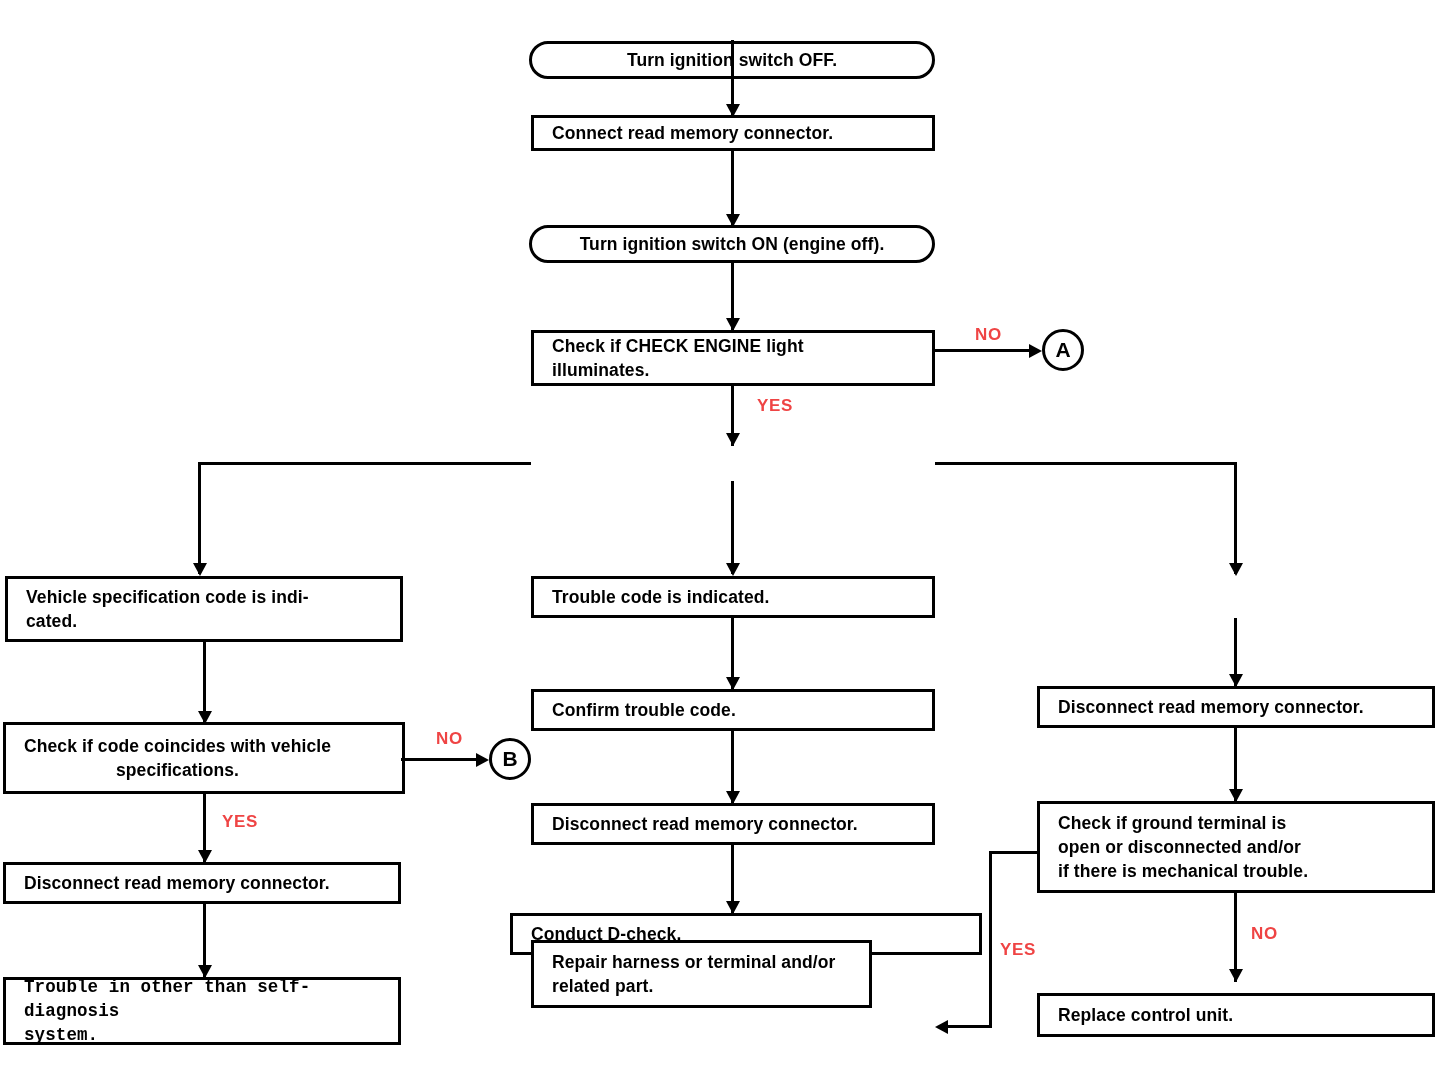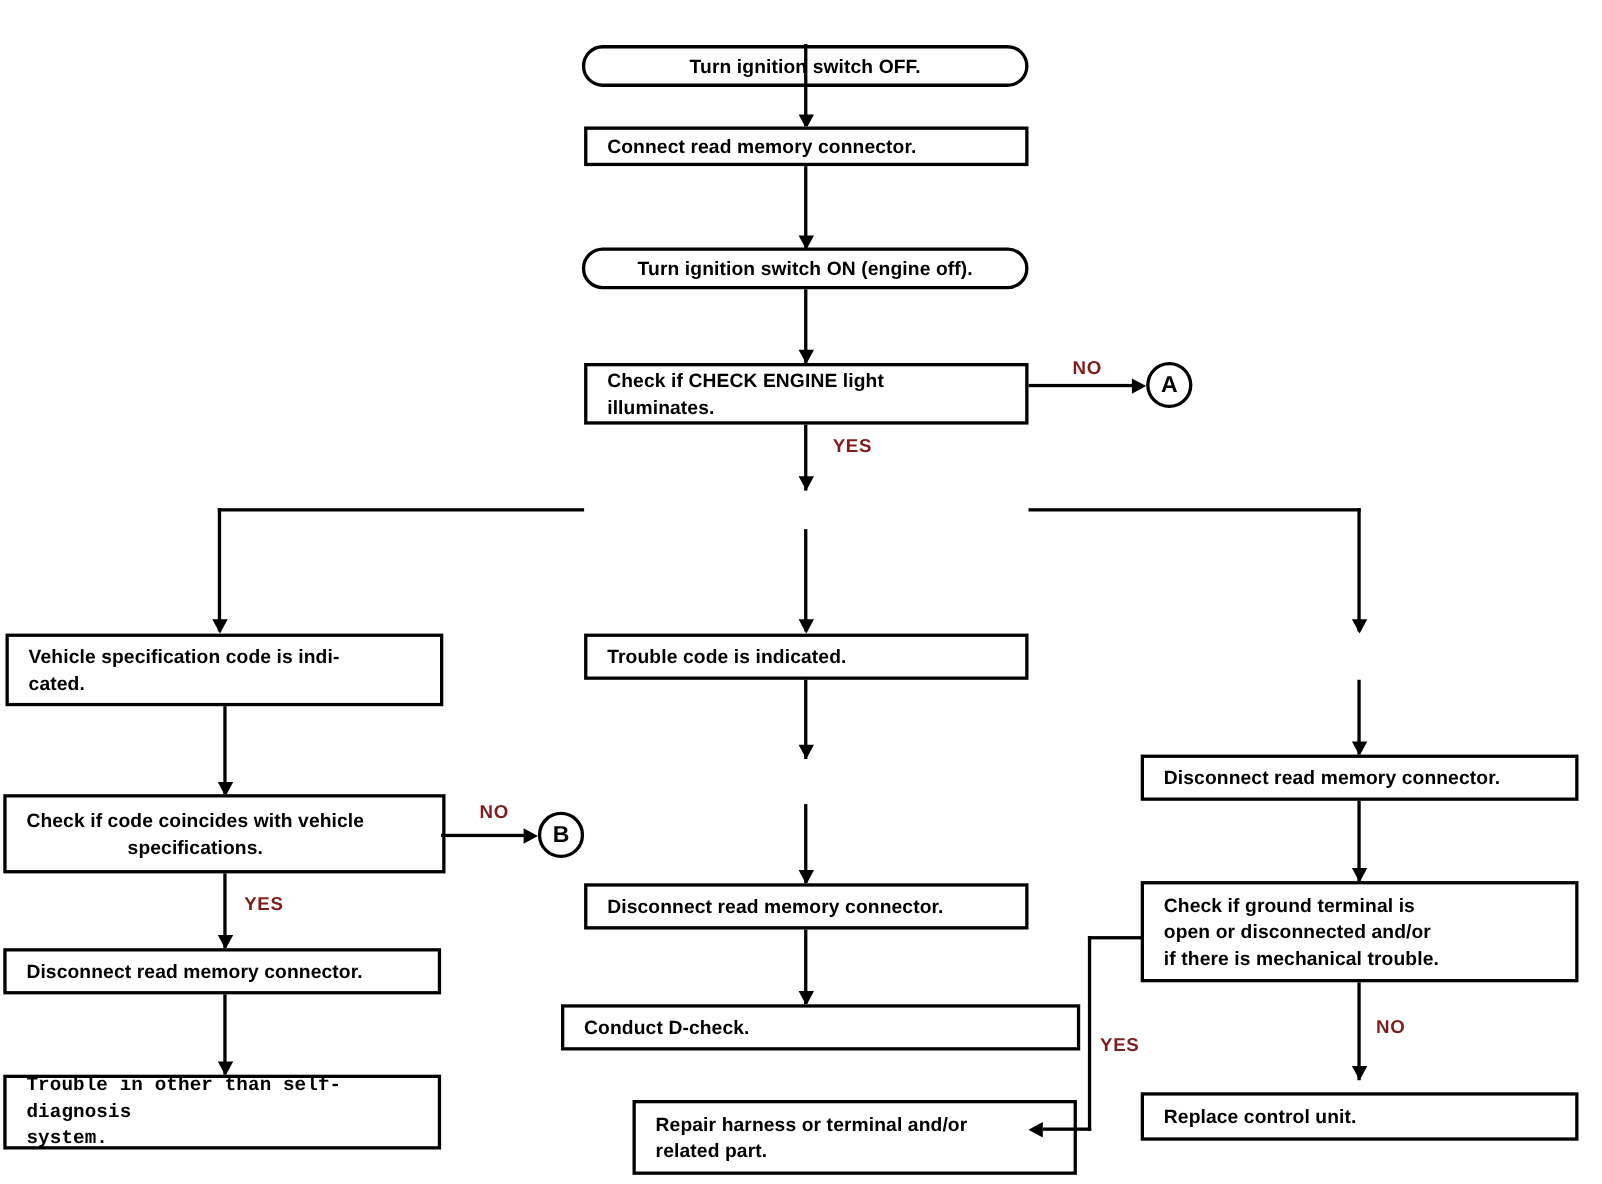--- a/index.html
+++ b/index.html
@@ -85,21 +85,21 @@
   .arrow.left {
     border-top: 7px solid transparent;
     border-bottom: 7px solid transparent;
     border-right: 13px solid #000000;
   }
   
   .edge-label {
     position: absolute;
     font-size: 17px;
     font-weight: 700;
-    color: #7f1d1d;
+    color: #ef4444;
     letter-spacing: 0.6px;
     white-space: nowrap;
     font-family: "Liberation Sans", "DejaVu Sans", sans-serif;
   }
   sub {
     font-size: 0.68em;
     vertical-align: baseline;
     position: relative;
     top: 0.28em;
     font-weight: 700;
@@ -195,36 +195,39 @@
 system.</span>
   </div>
 
   <div class="node rect" style="left:531px; top:576px; width:404px; height:42px;">
     <span class="txt">Trouble code is indicated.</span>
   </div>
 
   <div class="ln v" style="left:731px; top:618px; height:72px;"></div>
   <div class="arrow down" style="left:726px; top:677px;"></div>
 
+  <div class="node rect" style="left:531px; top:689px; width:404px; height:42px;">
+    <span class="txt">Confirm trouble code.</span>
+  </div>
 
   <div class="ln v" style="left:731px; top:731px; height:73px;"></div>
   <div class="arrow down" style="left:726px; top:791px;"></div>
 
   <div class="node rect" style="left:531px; top:803px; width:404px; height:42px;">
     <span class="txt">Disconnect read memory connector.</span>
   </div>
 
   <div class="ln v" style="left:731px; top:845px; height:69px;"></div>
   <div class="arrow down" style="left:726px; top:901px;"></div>
 
   <div class="node rect" style="left:510px; top:913px; width:472px; height:42px;">
     <span class="txt">Conduct D-check.</span>
   </div>
 
-  <div class="node rect" style="left:531px; top:1000px; width:404px; height:68px;margin-left:44px;">
+  <div class="node rect" style="left:531px; top:940px; width:341px; height:68px;">
     <span class="txt">Repair harness or terminal and/or
 related part.</span>
   </div>
 
 
   <div class="ln v" style="left:1234px; top:618px; height:69px;"></div>
   <div class="arrow down" style="left:1229px; top:674px;"></div>
 
   <div class="node rect" style="left:1037px; top:686px; width:398px; height:42px;">
     <span class="txt">Disconnect read memory connector.</span>

